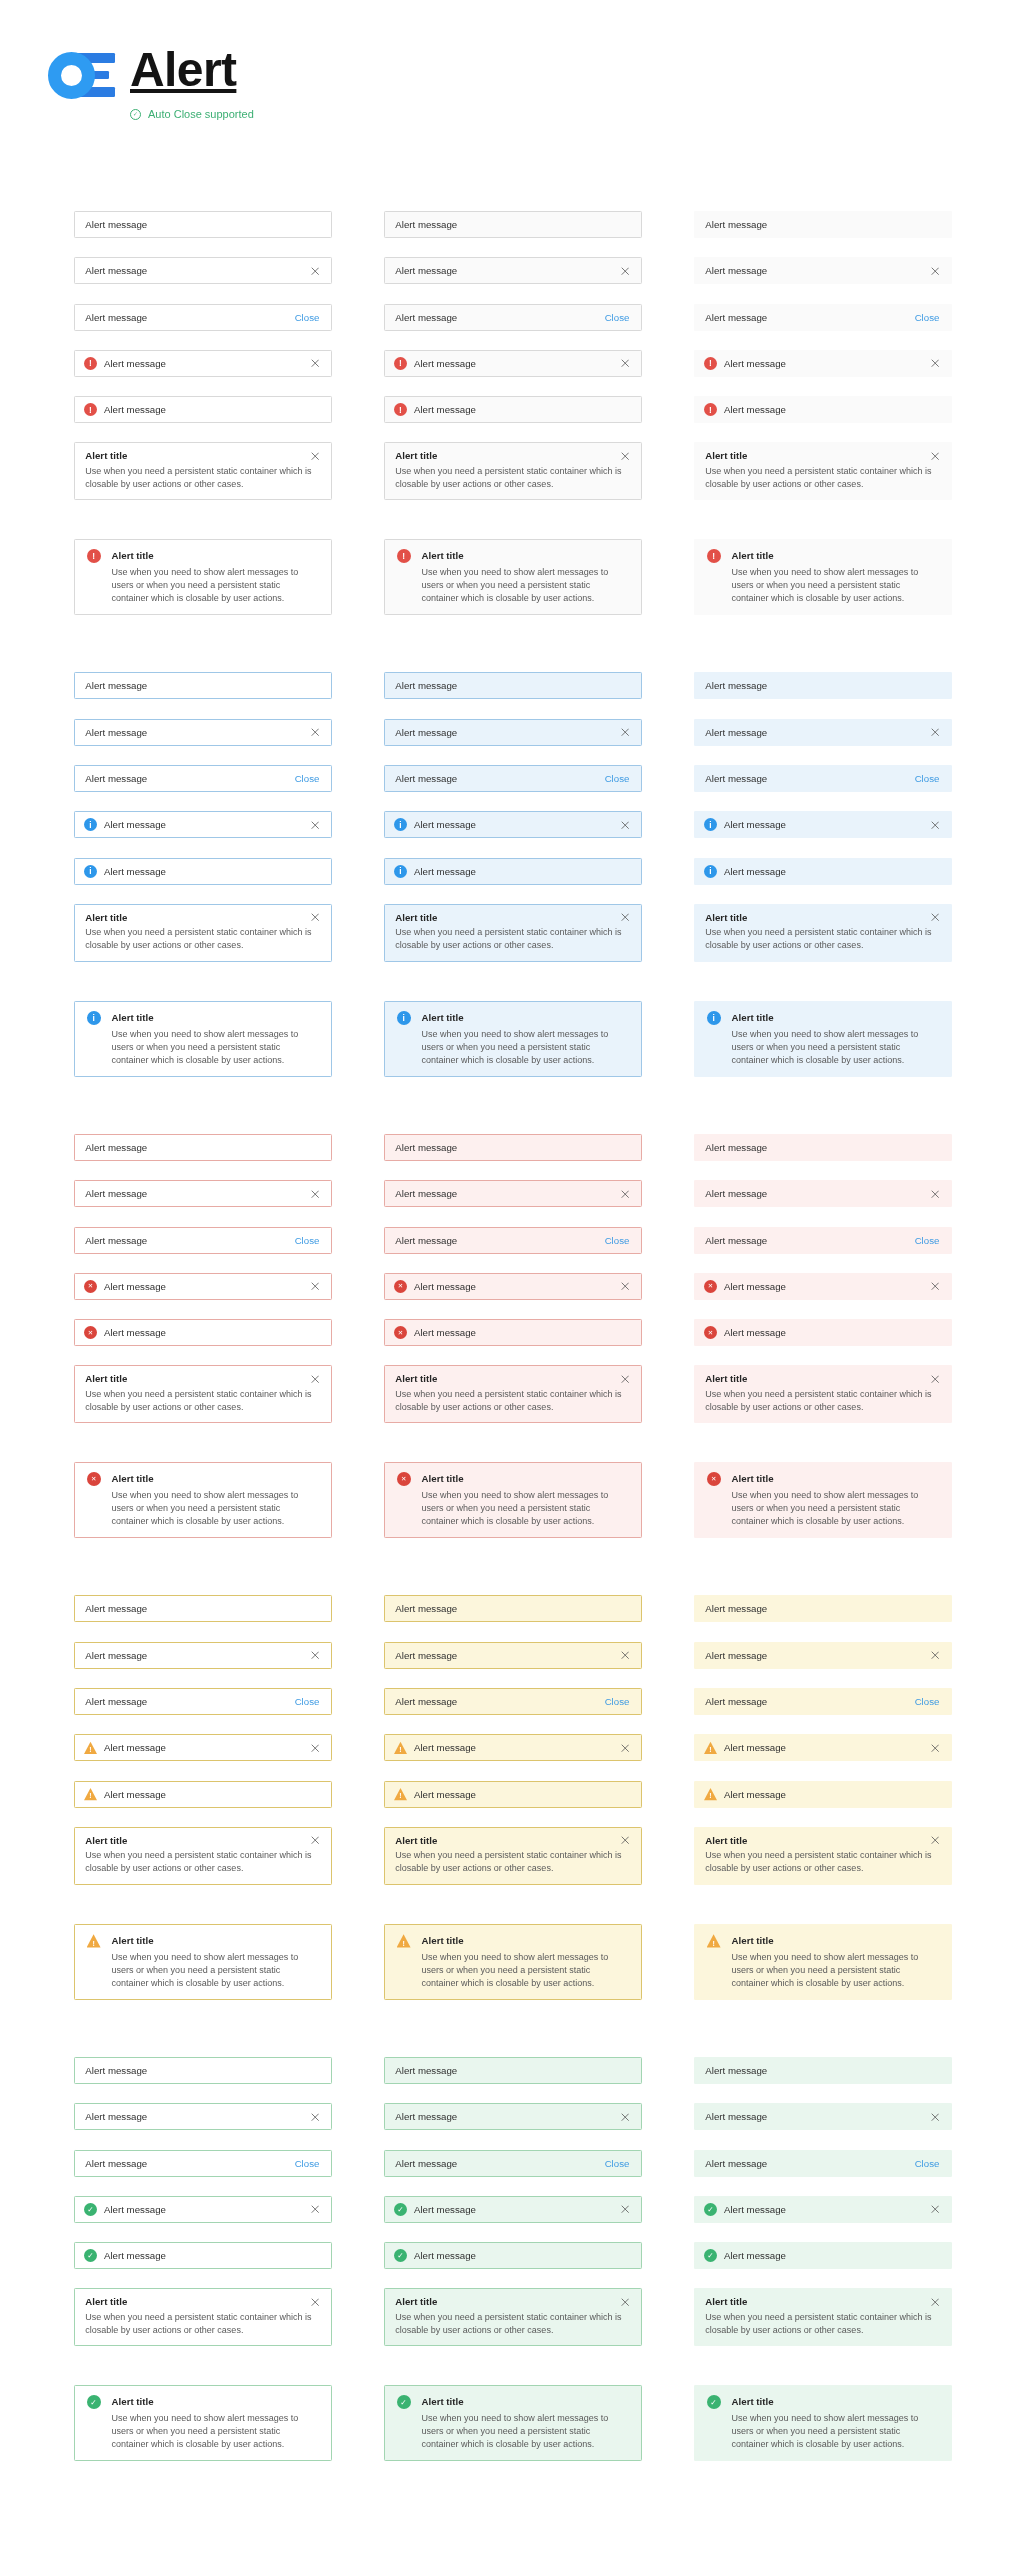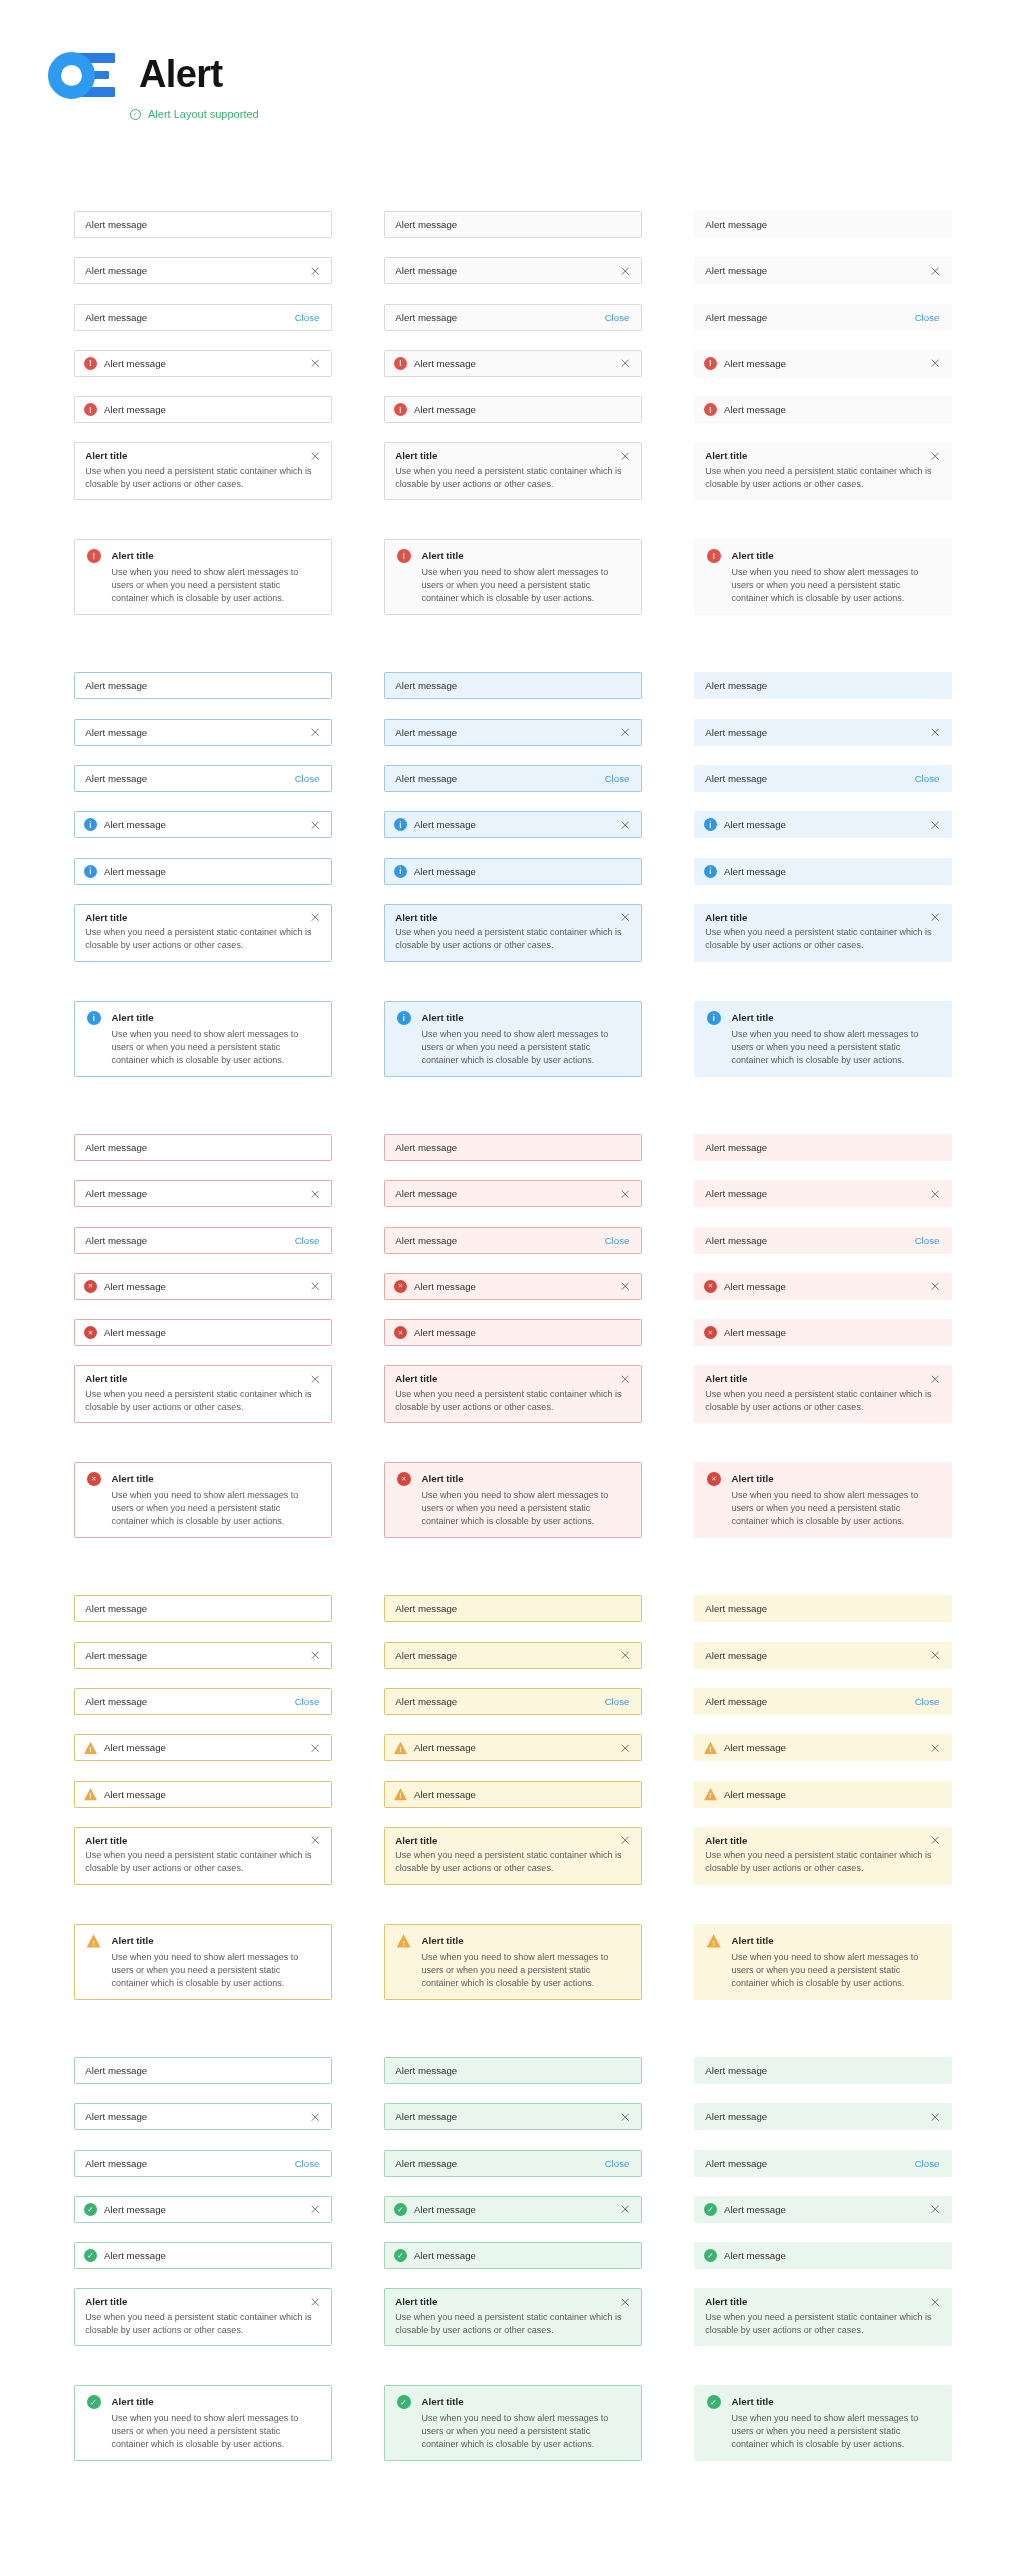--- a/index.html
+++ b/index.html
@@ -6,21 +6,21 @@
   body{width:1031px;min-height:2576px;font-family:"Liberation Sans","DejaVu Sans",sans-serif;position:relative;}
 
   
   header{position:relative;height:211px;}
   .logo{position:absolute;left:48px;top:52px;width:71px;height:47px;}
   .logo-bar{position:absolute;background:var(--bars,#2b7ce2);border-radius:1.3px;}
   .logo-bar.b1{left:24.5px;top:1.3px;width:42px;height:9.7px;}
   .logo-bar.b2{left:24.5px;top:18.7px;width:36px;height:8.4px;}
   .logo-bar.b3{left:24.5px;top:35px;width:42px;height:9.7px;}
   .logo-ring{position:absolute;left:0;top:0;width:47px;height:47px;border:13px solid var(--ring,#2e9bf2);background:#fff;border-radius:50%;box-sizing:border-box;}
-  h1.page-title{position:absolute;left:130px;top:46px;margin:9px;font-size:38px;line-height:1;font-weight:700;letter-spacing:-0.6px;color:var(--title,#141414);}
+  h1.page-title{position:absolute;left:130px;top:46px;margin:0;font-size:48px;line-height:1;font-weight:700;letter-spacing:-0.6px;color:var(--title,#141414);text-decoration:underline;}
   .badge{position:absolute;left:130px;top:108px;display:flex;align-items:center;gap:7px;font-size:11px;color:var(--badge,#3caf73);}
   .badge-icon{width:11px;height:11px;border:1px solid var(--badge,#3caf73);border-radius:50%;box-sizing:border-box;display:flex;align-items:center;justify-content:center;flex:none;}
   .badge-icon::after{content:"✓";font-size:5.8px;font-weight:700;}
 
   
   .grid{display:flex;gap:52px;padding-left:74px;align-items:flex-start;}
   .column{width:258px;flex:none;}
   .group{margin-bottom:57px;}
   .column .group:last-child{margin-bottom:0;}
 
@@ -61,21 +61,21 @@
   <header>
     <div class="logo">
       <div class="logo-bar b1"></div>
       <div class="logo-bar b2"></div>
       <div class="logo-bar b3"></div>
       <div class="logo-ring"></div>
     </div>
     <h1 class="page-title">Alert</h1>
     <div class="badge">
       <span class="badge-icon"></span>
-      <span>Alert Layout supported</span>
+      <span>Auto Close supported</span>
     </div>
   </header>
 
   <main class="grid" id="grid">
       <div class="column">
         <div class="group">
           <div class="alert v-simple" style="background: rgb(255, 255, 255); border-color: rgb(217, 217, 217);">
             <span class="msg">Alert message</span>
           </div>
           <div class="alert v-simple" style="background: rgb(255, 255, 255); border-color: rgb(217, 217, 217);">

